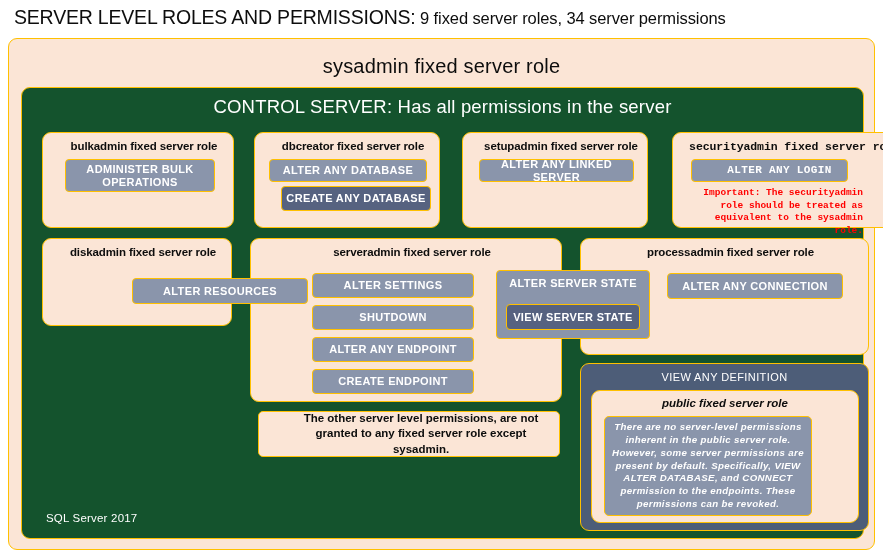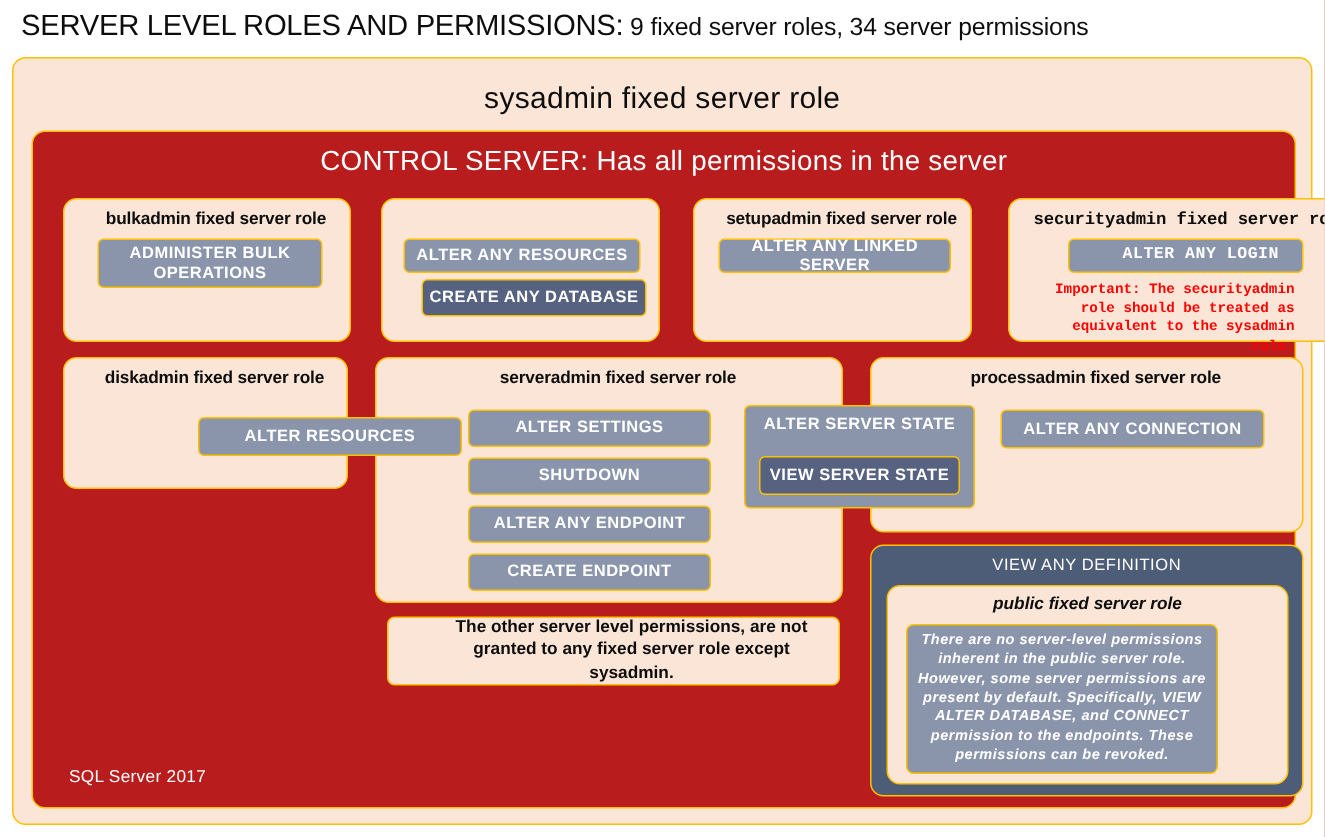--- a/index.html
+++ b/index.html
@@ -21,21 +21,21 @@
   #title .strong { font-size: 19.5px; letter-spacing: -0.2px; }
   #title .light  { font-size: 16.5px; letter-spacing: -0.1px; }
 
   
   .peach {
     background: #fbe5d6;
     border: 1.6px solid #ffc000;
     border-radius: 9px;
   }
   .slate {
-    background: #b91c1c;
+    background: #14532d;
     border: 1.6px solid #ffc000;
     border-radius: 9px;
   }
   .slate-dark {
     background: #4d5d78;
     border: 1.6px solid #ffc000;
     border-radius: 9px;
   }
   .perm {
     background: #8a95ab;
@@ -78,21 +78,21 @@
   
   #bulkadmin-card    { position: absolute; left: 20px;  top: 44px; width: 192px; height: 96px; }
   #dbcreator-card    { position: absolute; left: 232px; top: 44px; width: 186px; height: 96px; }
   #setupadmin-card   { position: absolute; left: 440px; top: 44px; width: 186px; height: 96px; }
   #securityadmin-card{ position: absolute; left: 650px; top: 44px; width: 233px; height: 96px; font-family: Liberation Mono, monospace; }
 
   #perm-administer-bulk { position: absolute; left: 22px; top: 26px; width: 150px; height: 33px; }
   #perm-alter-any-db    { position: absolute; left: 14px; top: 26px; width: 158px; height: 23px; }
   #perm-create-any-db   { position: absolute; left: 26px; top: 53px; width: 150px; height: 25px; }
   #perm-alter-linked    { position: absolute; left: 16px; top: 26px; width: 155px; height: 23px; }
-  #perm-alter-login     { position: absolute; left: 39px; top: 26px; width: 157px; height: 23px; padding-left: 20px; }
+  #perm-alter-login     { position: absolute; left: 18px; top: 26px; width: 157px; height: 23px; padding-left: 20px; }
 
   #securityadmin-note {
     position: absolute; left: 8px; top: 54px; width: 182px;
     color: #ff0000; font-weight: bold; font-size: 9.5px;
     line-height: 1.33; text-align: right;
   }
 
   
   #diskadmin-card    { position: absolute; left: 20px;  top: 150px; width: 190px; height: 88px; }
   #serveradmin-card  { position: absolute; left: 228px; top: 150px; width: 312px; height: 164px; }
@@ -158,21 +158,22 @@
 
     <div id="control-card" class="slate">
       <div id="control-label">CONTROL SERVER: Has all permissions in the server</div>
 
       <div id="bulkadmin-card" class="peach">
         <div class="role-title">bulkadmin fixed server role</div>
         <div id="perm-administer-bulk" class="perm">ADMINISTER BULK OPERATIONS</div>
       </div>
 
       <div id="dbcreator-card" class="peach">
-        <div id="perm-alter-any-db" class="perm">ALTER ANY RESOURCES</div>
+        <div class="role-title">dbcreator fixed server role</div>
+        <div id="perm-alter-any-db" class="perm">ALTER ANY DATABASE</div>
         <div id="perm-create-any-db" class="perm dark">CREATE ANY DATABASE</div>
       </div>
 
       <div id="setupadmin-card" class="peach">
         <div class="role-title">setupadmin fixed server role</div>
         <div id="perm-alter-linked" class="perm">ALTER ANY LINKED SERVER</div>
       </div>
 
       <div id="securityadmin-card" class="peach">
         <div class="role-title">securityadmin fixed server role</div>

